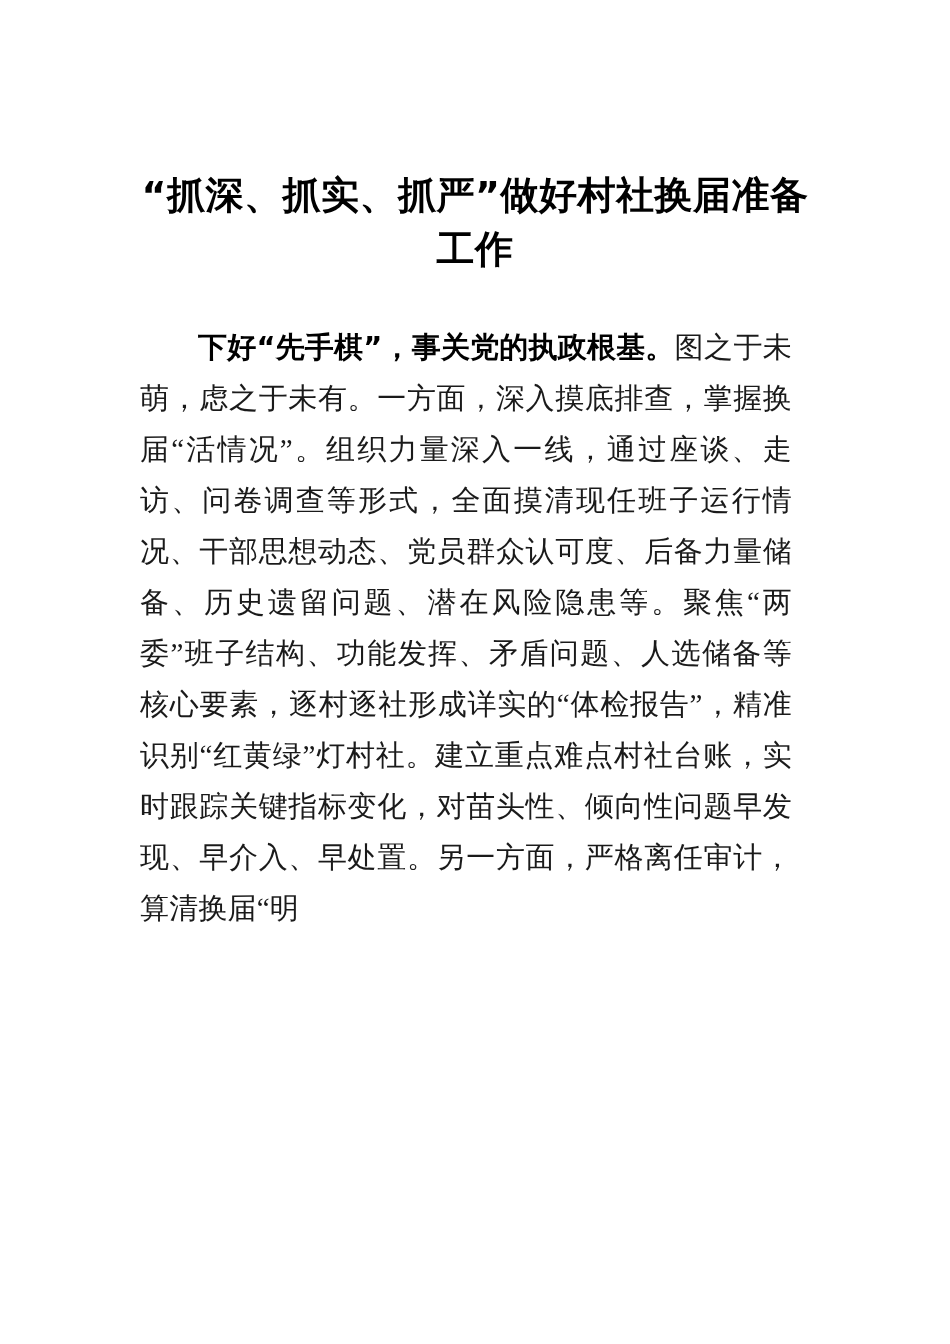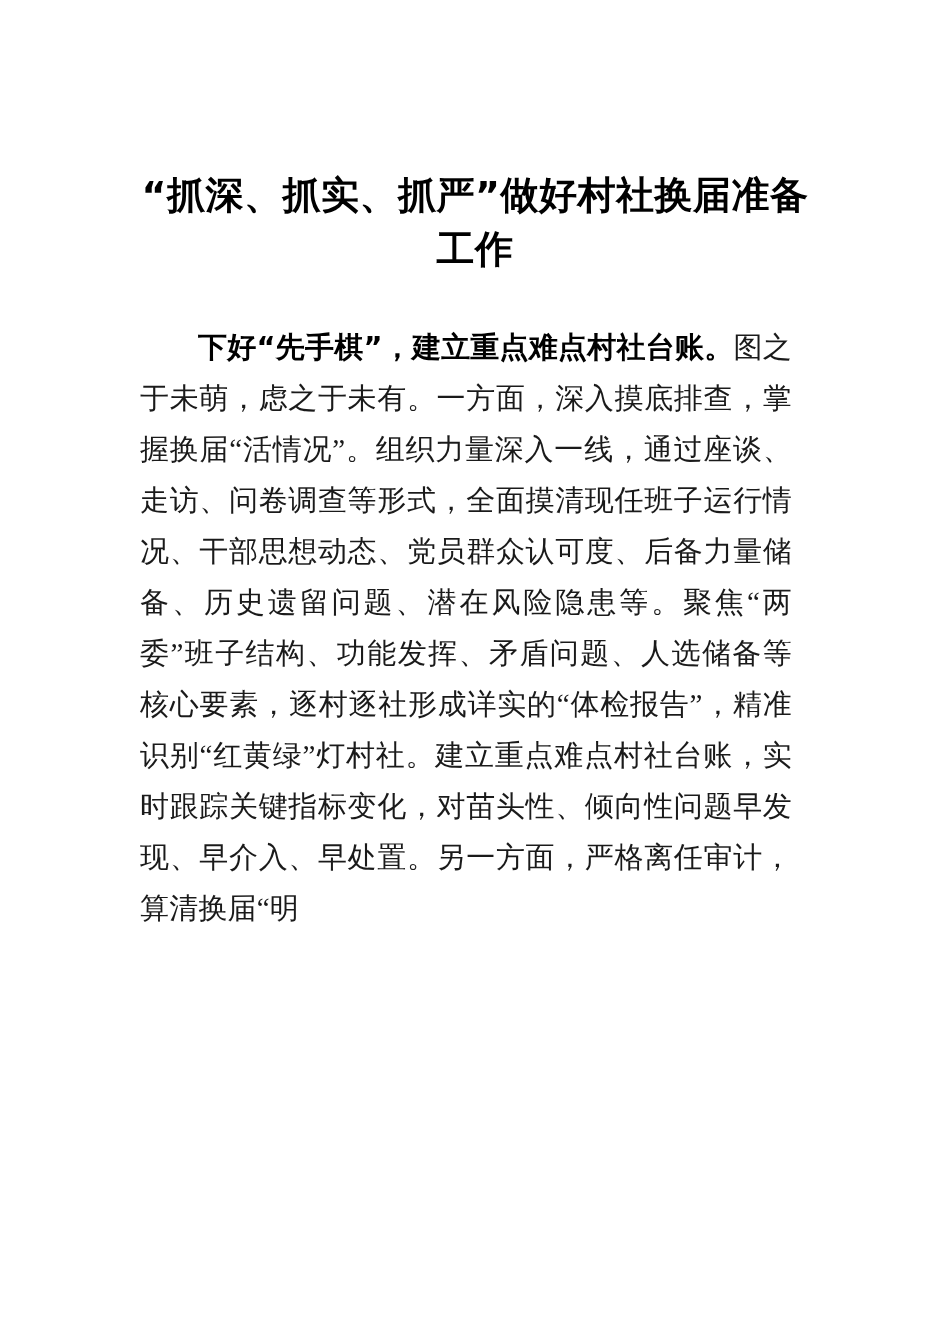--- a/index.html
+++ b/index.html
@@ -72,17 +72,17 @@
 </head>
 <body>
 
 <div class="page">
 
   <div class="doc-title">“抓深、抓实、抓严”做好村社换届准备工作</div>
 
   <div class="body-block">
 
 
-    <p class="para"><span class="lead">下好“先手棋”，建立重点难点村社台账。</span><span>图之于未萌，虑之于未有。一方面，深入摸底排查，掌握换届“活情况”。组织力量深入一线，通过座谈、走访、问卷调查等形式，全面摸清现任班子运行情况、干部思想动态、党员群众认可度、后备力量储备、历史遗留问题、潜在风险隐患等。聚焦“两委”班子结构、功能发挥、矛盾问题、人选储备等核心要素，逐村逐社形成详实的“体检报告”，精准识别“红黄绿”灯村社。建立重点难点村社台账，实时跟踪关键指标变化，对苗头性、倾向性问题早发现、早介入、早处置。另一方面，严格离任审计，算清换届“明</span></p>
+    <p class="para"><span class="lead">下好“先手棋”，事关党的执政根基。</span><span>图之于未萌，虑之于未有。一方面，深入摸底排查，掌握换届“活情况”。组织力量深入一线，通过座谈、走访、问卷调查等形式，全面摸清现任班子运行情况、干部思想动态、党员群众认可度、后备力量储备、历史遗留问题、潜在风险隐患等。聚焦“两委”班子结构、功能发挥、矛盾问题、人选储备等核心要素，逐村逐社形成详实的“体检报告”，精准识别“红黄绿”灯村社。建立重点难点村社台账，实时跟踪关键指标变化，对苗头性、倾向性问题早发现、早介入、早处置。另一方面，严格离任审计，算清换届“明</span></p>
 
   </div>
 
 </div>
 
 </body></html>

